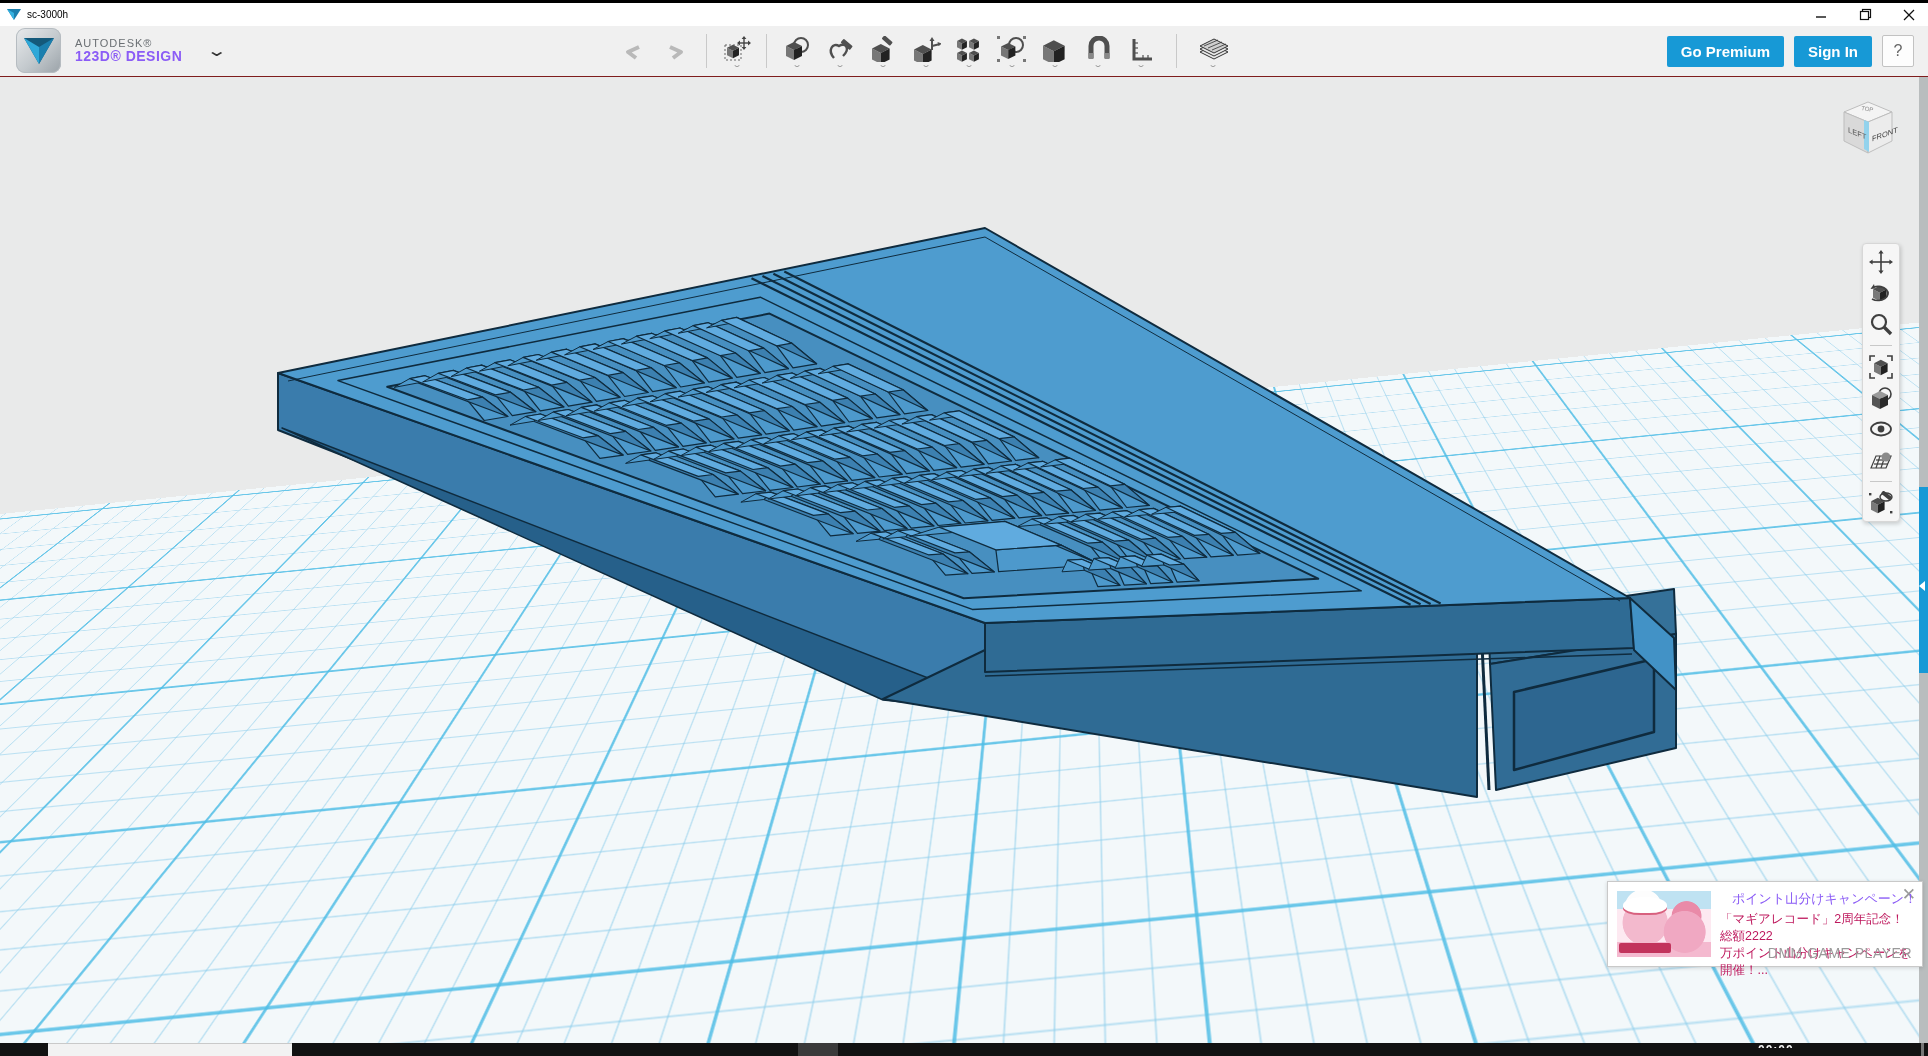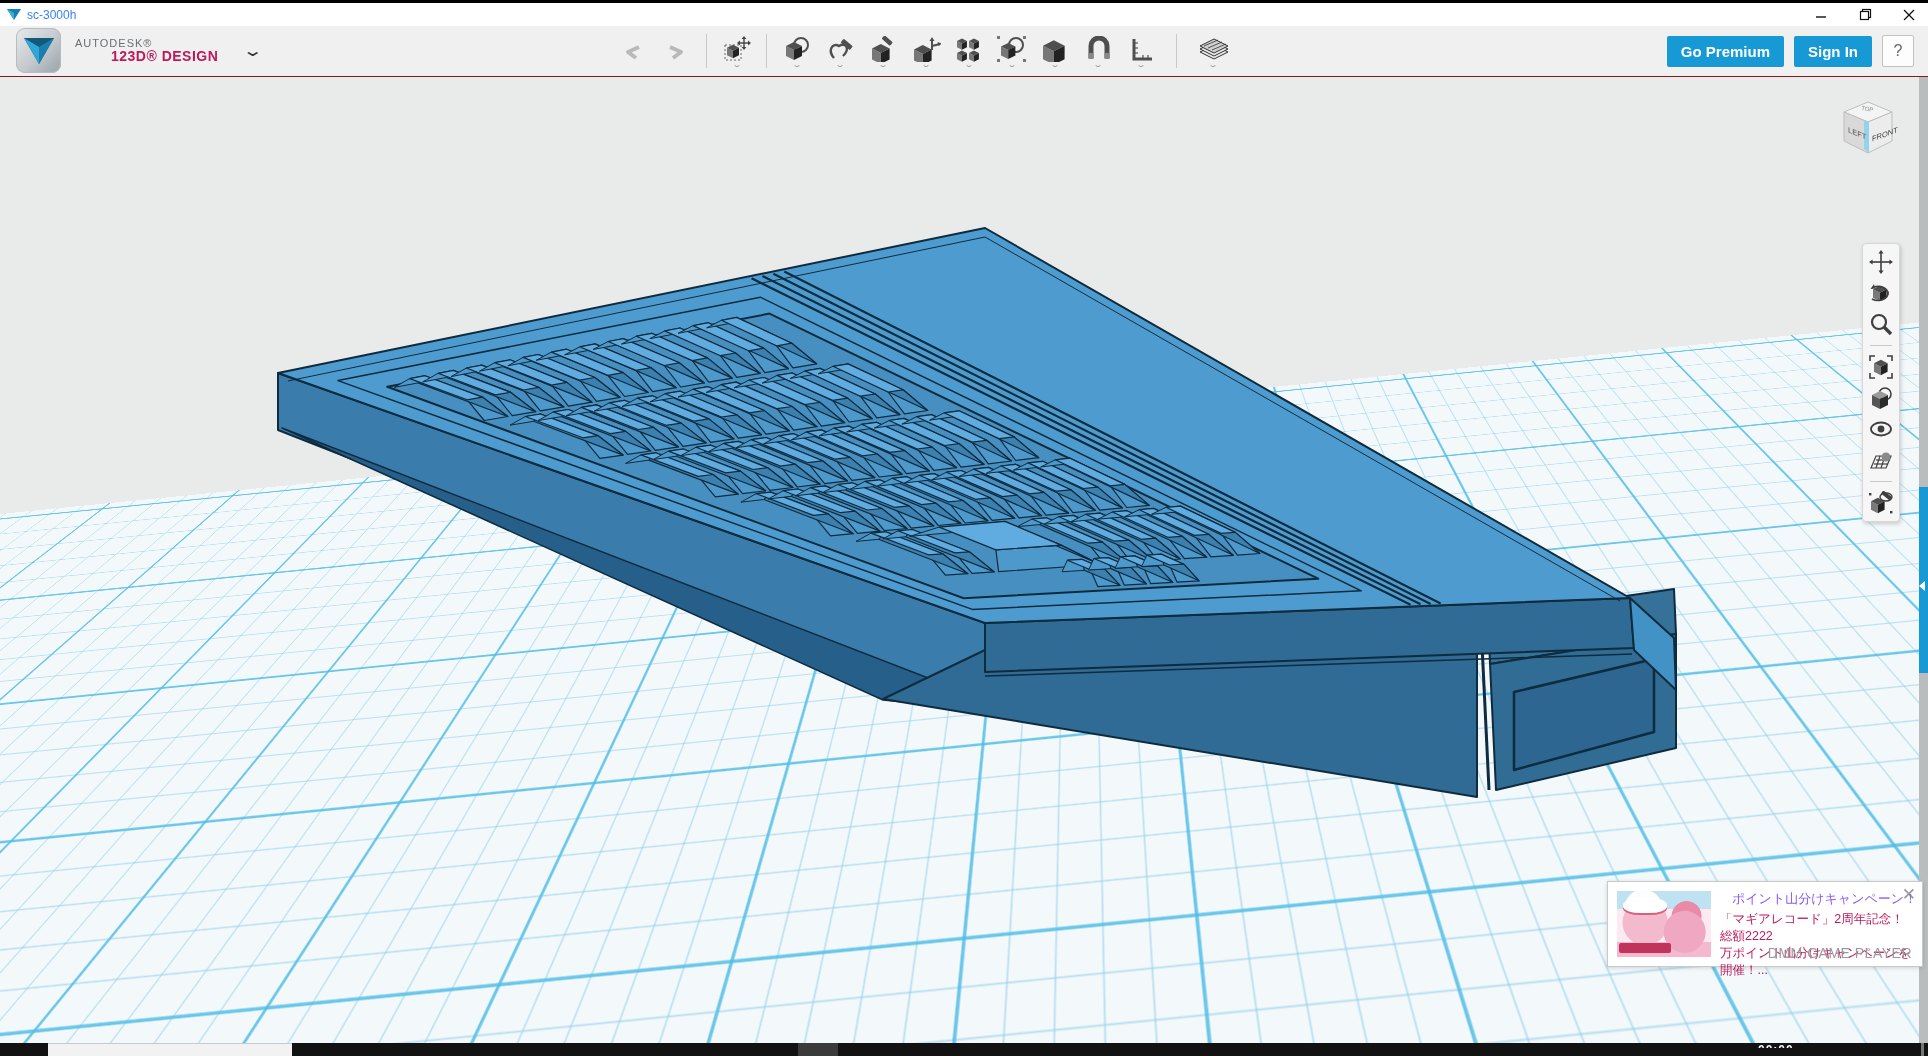--- a/index.html
+++ b/index.html
@@ -3,34 +3,34 @@
 <meta charset="utf-8">
 <style>
   html,body{margin:0;padding:0;background:#000;}
   #app{position:relative;width:1928px;height:1056px;overflow:hidden;
        font-family:"Liberation Sans",sans-serif;background:#e9eaea;}
   
   #topstrip{position:absolute;left:0;top:0;width:100%;height:3px;background:#000;}
   
   #titlebar{position:absolute;left:0;top:3px;width:100%;height:23px;background:#fff;
             display:flex;align-items:center;}
-  #titlebar .doc-title{font-size:12px;color:#3b82f6;margin-left:6px;}
+  #titlebar .doc-title{font-size:10px;color:#000000;margin-left:6px;}
   .win-btns{position:absolute;right:8px;top:0;height:23px;display:flex;align-items:center;gap:22px;}
   .win-btn{width:22px;height:18px;display:flex;align-items:center;justify-content:center;color:#111;
            font-size:13px;cursor:default;}
   
   #header{position:absolute;left:0;top:26px;width:100%;height:50px;background:#f0f0f0;
           border-bottom:6px solid #7f1d1d;}
   #brand{position:absolute;left:16px;top:2px;display:flex;align-items:center;}
   #brand-logo{width:45px;height:45px;border-radius:9px;
       background:linear-gradient(135deg,#e8eaec 0%,#c3c9cd 55%,#9aa2a8 100%);
       display:flex;align-items:center;justify-content:center;box-shadow:inset 0 0 0 1px #b6bcc1;}
   #brand-text{margin-left:14px;line-height:1.1;}
   #brand-text .l1{font-size:11px;color:#6a6f73;letter-spacing:1px;}
-  #brand-text .l2{font-size:14px;font-weight:bold;color:#be185d;letter-spacing:.5px;margin-left:36px;}
+  #brand-text .l2{font-size:14px;font-weight:bold;color:#8b5cf6;letter-spacing:.5px;}
   #brand-caret{margin-left:28px;font-size:16px;color:#333;transform:scaleX(1.6);}
   #main-tools{position:absolute;left:612px;top:0;height:50px;display:flex;align-items:center;}
   .tool{width:43px;height:46px;display:flex;flex-direction:column;align-items:center;
         justify-content:center;position:relative;}
   .tool .caret{font-size:7px;color:#8a8a8a;line-height:4px;margin-top:1px;transform:scaleX(1.8);}
   .tb-sep{width:1px;height:34px;background:#c9c9c9;margin:0 8px;}
   .hdr-buttons{position:absolute;right:14px;top:9px;display:flex;gap:10px;align-items:flex-end;margin-left:40px;}
   .btn-blue{background:#1799d6;color:#fff;font-weight:bold;font-size:15px;
             padding:7px 14px;border-radius:2px;}
   .btn-help{background:#fdfdfd;border:1px solid #c2c2c2;color:#666;font-size:16px;

